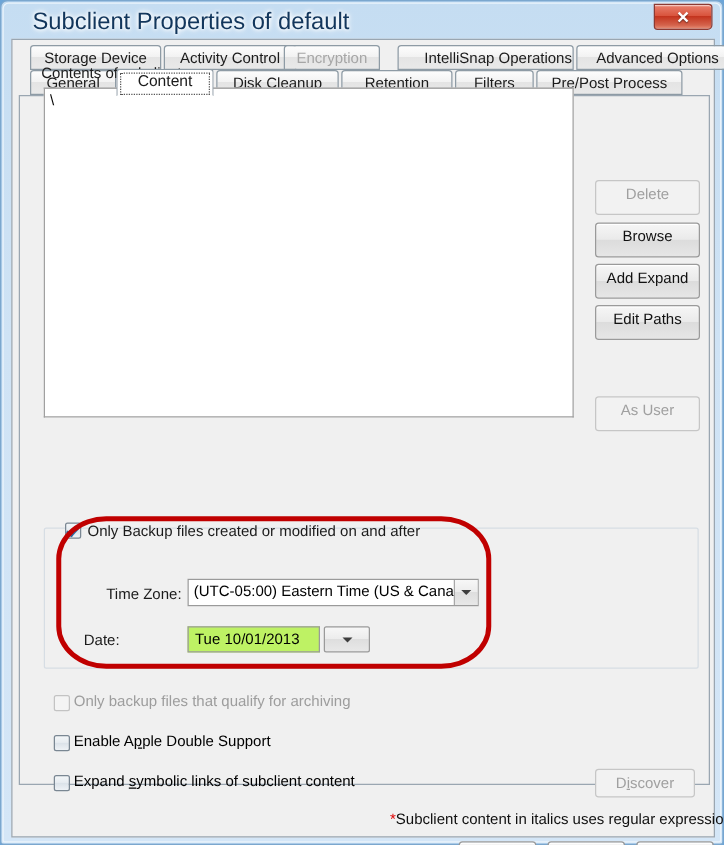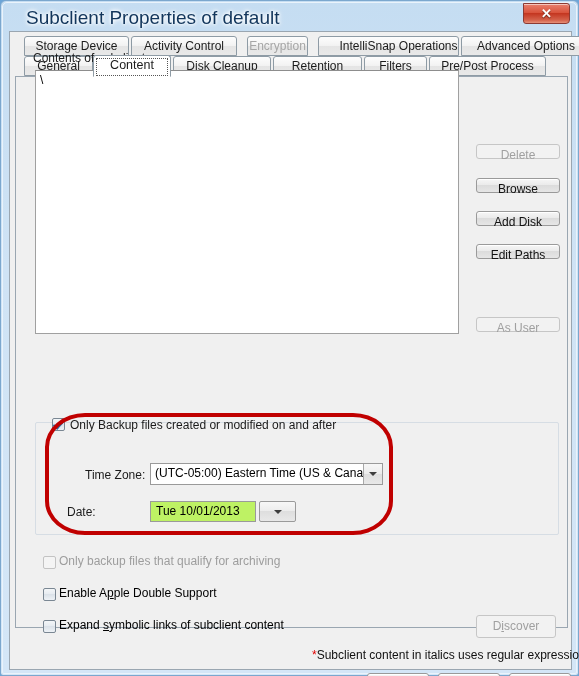--- a/index.html
+++ b/index.html
@@ -159,21 +159,21 @@
     cursor: pointer;
     box-shadow: inset 0 1px 0 #ffffff;
   }
   .btn.disabled {
     color: #a0a0a0;
     background: #f2f2f2;
     border-color: #c6c6c6;
     box-shadow: none;
     cursor: default;
   }
-  .btn-side { left: 466px; width: 84px; height: 15px; line-height: 21px; }
+  .btn-side { left: 466px; width: 84px; height: 28px; line-height: 21px; }
   #btn-delete { top: 112px; }
   #btn-browse { top: 146px; }
   #btn-addpaths { top: 179px; }
   #btn-editpaths { top: 212px; }
   #btn-asuser { top: 285px; }
 
   
   #group-box {
     position: absolute;
     left: 25px; top: 390px;
@@ -327,21 +327,21 @@
       <div id="close-glyph">✕</div>
     </div>
   </div>
 
   <div id="client">
 
     <div id="tabstrip">
 
       <div class="tab row1" style="left:9px;  width:105px;">Storage Device</div>
       <div class="tab row1" style="left:116px; width:106px;">Activity Control</div>
-      <div class="tab row1 disabled" style="left:232px; width:61px;">Encryption</div>
+      <div class="tab row1 disabled" style="left:212px; width:77px;">Encryption</div>
       <div class="tab row1" style="left:303px; width:141px;padding-left:20px;">IntelliSnap Operations</div>
       <div class="tab row1" style="left:446px; width:130px;">Advanced Options</div>
 
       <div class="tab row2" style="left:9px;  width:69px;">General</div>
       <div class="tab row2 selected" style="left:78px; width:78px;"><span>Content</span><span class="focusring"></span></div>
       <div class="tab row2" style="left:158px; width:98px;">Disk Cleanup</div>
       <div class="tab row2" style="left:258px; width:89px;">Retention</div>
       <div class="tab row2" style="left:349px; width:63px;">Filters</div>
       <div class="tab row2" style="left:414px; width:117px;">Pre/Post Process</div>
       <div class="tab row2" style="left:475px; width:78px;margin-top:20px;">Security</div>
@@ -350,21 +350,21 @@
     <div id="tabpage"></div>
 
     <div class="label" id="contents-label">Contents of subclient:</div>
 
     <div id="content-list">
       <div id="content-item">\</div>
     </div>
 
     <div class="btn btn-side disabled" id="btn-delete">Delete</div>
     <div class="btn btn-side" id="btn-browse">Browse</div>
-    <div class="btn btn-side" id="btn-addpaths">Add Disk</div>
+    <div class="btn btn-side" id="btn-addpaths">Add Expand</div>
     <div class="btn btn-side" id="btn-editpaths">Edit Paths</div>
     <div class="btn btn-side disabled" id="btn-asuser">As User</div>
 
     <div id="group-box"></div>
 
     <div id="group-check">
       <span class="cbx checked"></span>
     </div>
     <div class="label" id="group-check-label">Only Backup files created or modified on and after</div>
 

